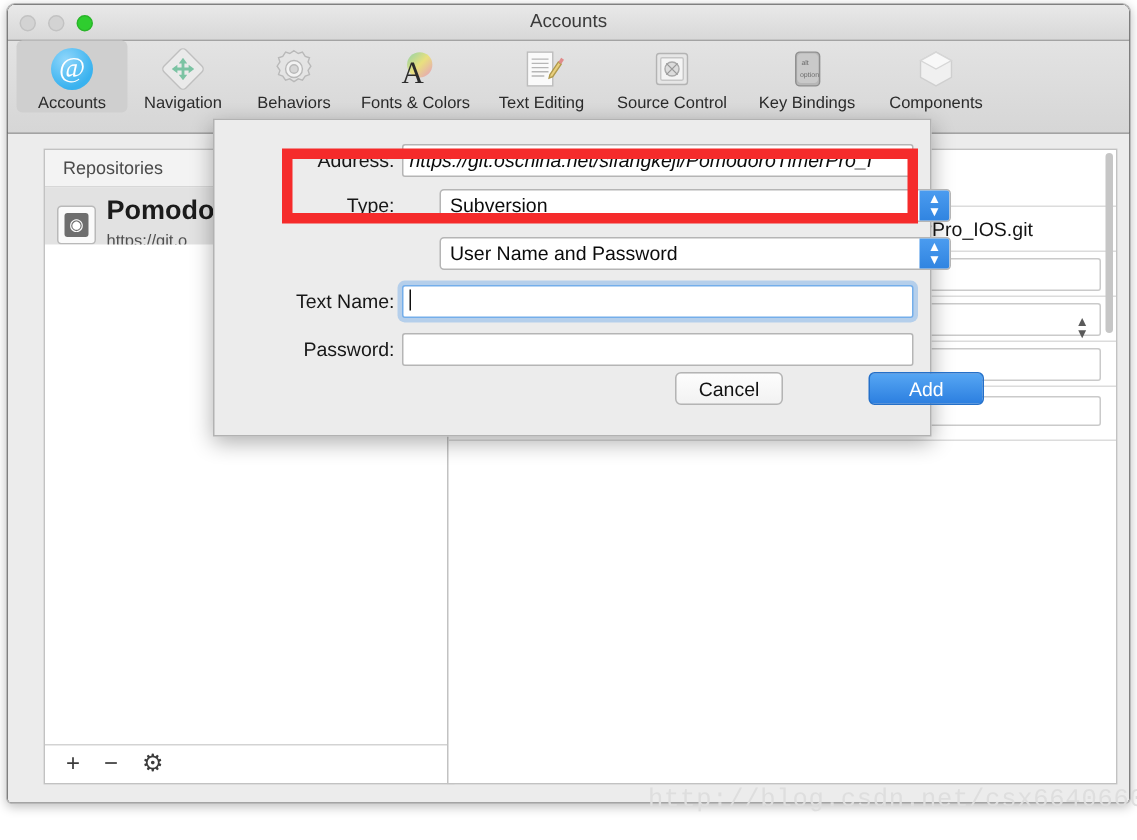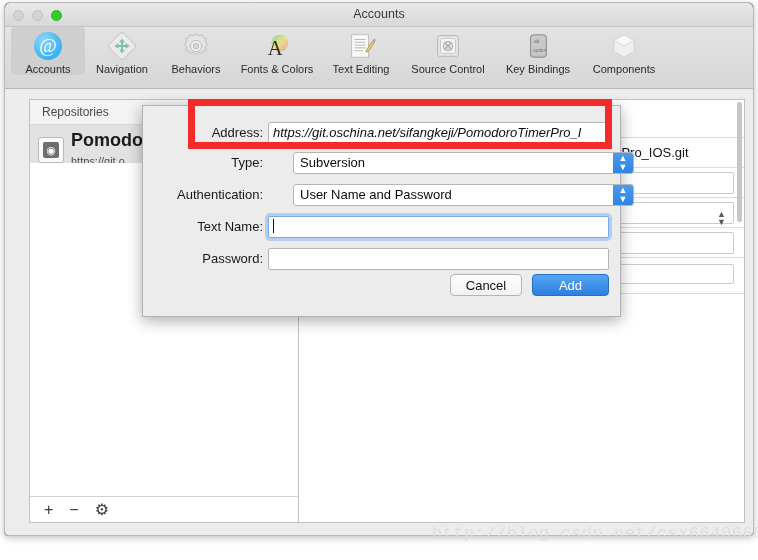--- a/index.html
+++ b/index.html
@@ -148,21 +148,21 @@
   .dpass {
     position: absolute; left: 95px; top: 6px; right: 10px; height: 20px;
     border: 1px solid #cacaca; background: #fff; border-radius: 2px;
     padding-left: 5px; font-size: 12px; color: #222; letter-spacing: 1px;
     line-height: 19px; overflow: hidden;
   }
 
   
   .sheet {
     position: absolute;
-    left: 137px; top: 102px;
+    left: 137px; top: 76px;
     width: 479px; height: 212px;
     background: #ececec;
     border: 1px solid #b2b2b2;
     box-shadow: 0 4px 14px rgba(0,0,0,0.32);
   }
   .frow { position: absolute; left: 0; width: 100%; height: 26px; }
   .flabel {
     position: absolute; width: 120px; text-align: right;
     font-size: 13px; color: #171717; line-height: 22px;
   }
@@ -191,21 +191,21 @@
     background: linear-gradient(#4c9df0, #2f83e0);
     border-radius: 0 3px 3px 0;
     color: #fff; font-size: 9px; line-height: 9px;
     display: flex; flex-direction: column; align-items: center; justify-content: center;
   }
   .btn {
     position: absolute; height: 22px; border-radius: 4px;
     font-size: 13px; line-height: 21px; text-align: center; cursor: default;
   }
   .btn.cancel { background: linear-gradient(#fdfdfd,#f2f2f2); border: 1px solid #b4b4b4; color: #121212; }
-  .btn.add { background: linear-gradient(#56a6f3,#2c7fe0); border: 1px solid #2470c9; color: #fff; }
+  .btn.add { background: linear-gradient(#56a6f3,#2c7fe0); border: 1px solid #2470c9; color: #fff; margin-left: 47px; }
 
   .redbox {
     position: absolute;
     left: 183px; top: 96px; width: 424px; height: 50px;
     border: 7px solid #f52b2b;
     pointer-events: none;
   }
 
   .watermark {
     position: absolute; left: 432px; top: 524px;
@@ -402,21 +402,20 @@
 
       <div class="frow" style="top:46px;">
         <span class="flabel" style="left:0;">Type:</span>
         <span class="popup" style="left:125px; width:341px;">
           <span>Subversion</span>
           <span class="knob">▲<br>▼</span>
         </span>
       </div>
 
       <div class="frow" style="top:78px;">
-        <span class="flabel" style="left:0;">Authentication:</span>
         <span class="popup" style="left:125px; width:341px;">
           <span>User Name and Password</span>
           <span class="knob">▲<br>▼</span>
         </span>
       </div>
 
       <div class="frow" style="top:110px;">
         <span class="flabel" style="left:0;">Text Name:</span>
         <span class="finput focused" style="left:125px; width:341px;"><span class="caret"></span></span>
       </div>

